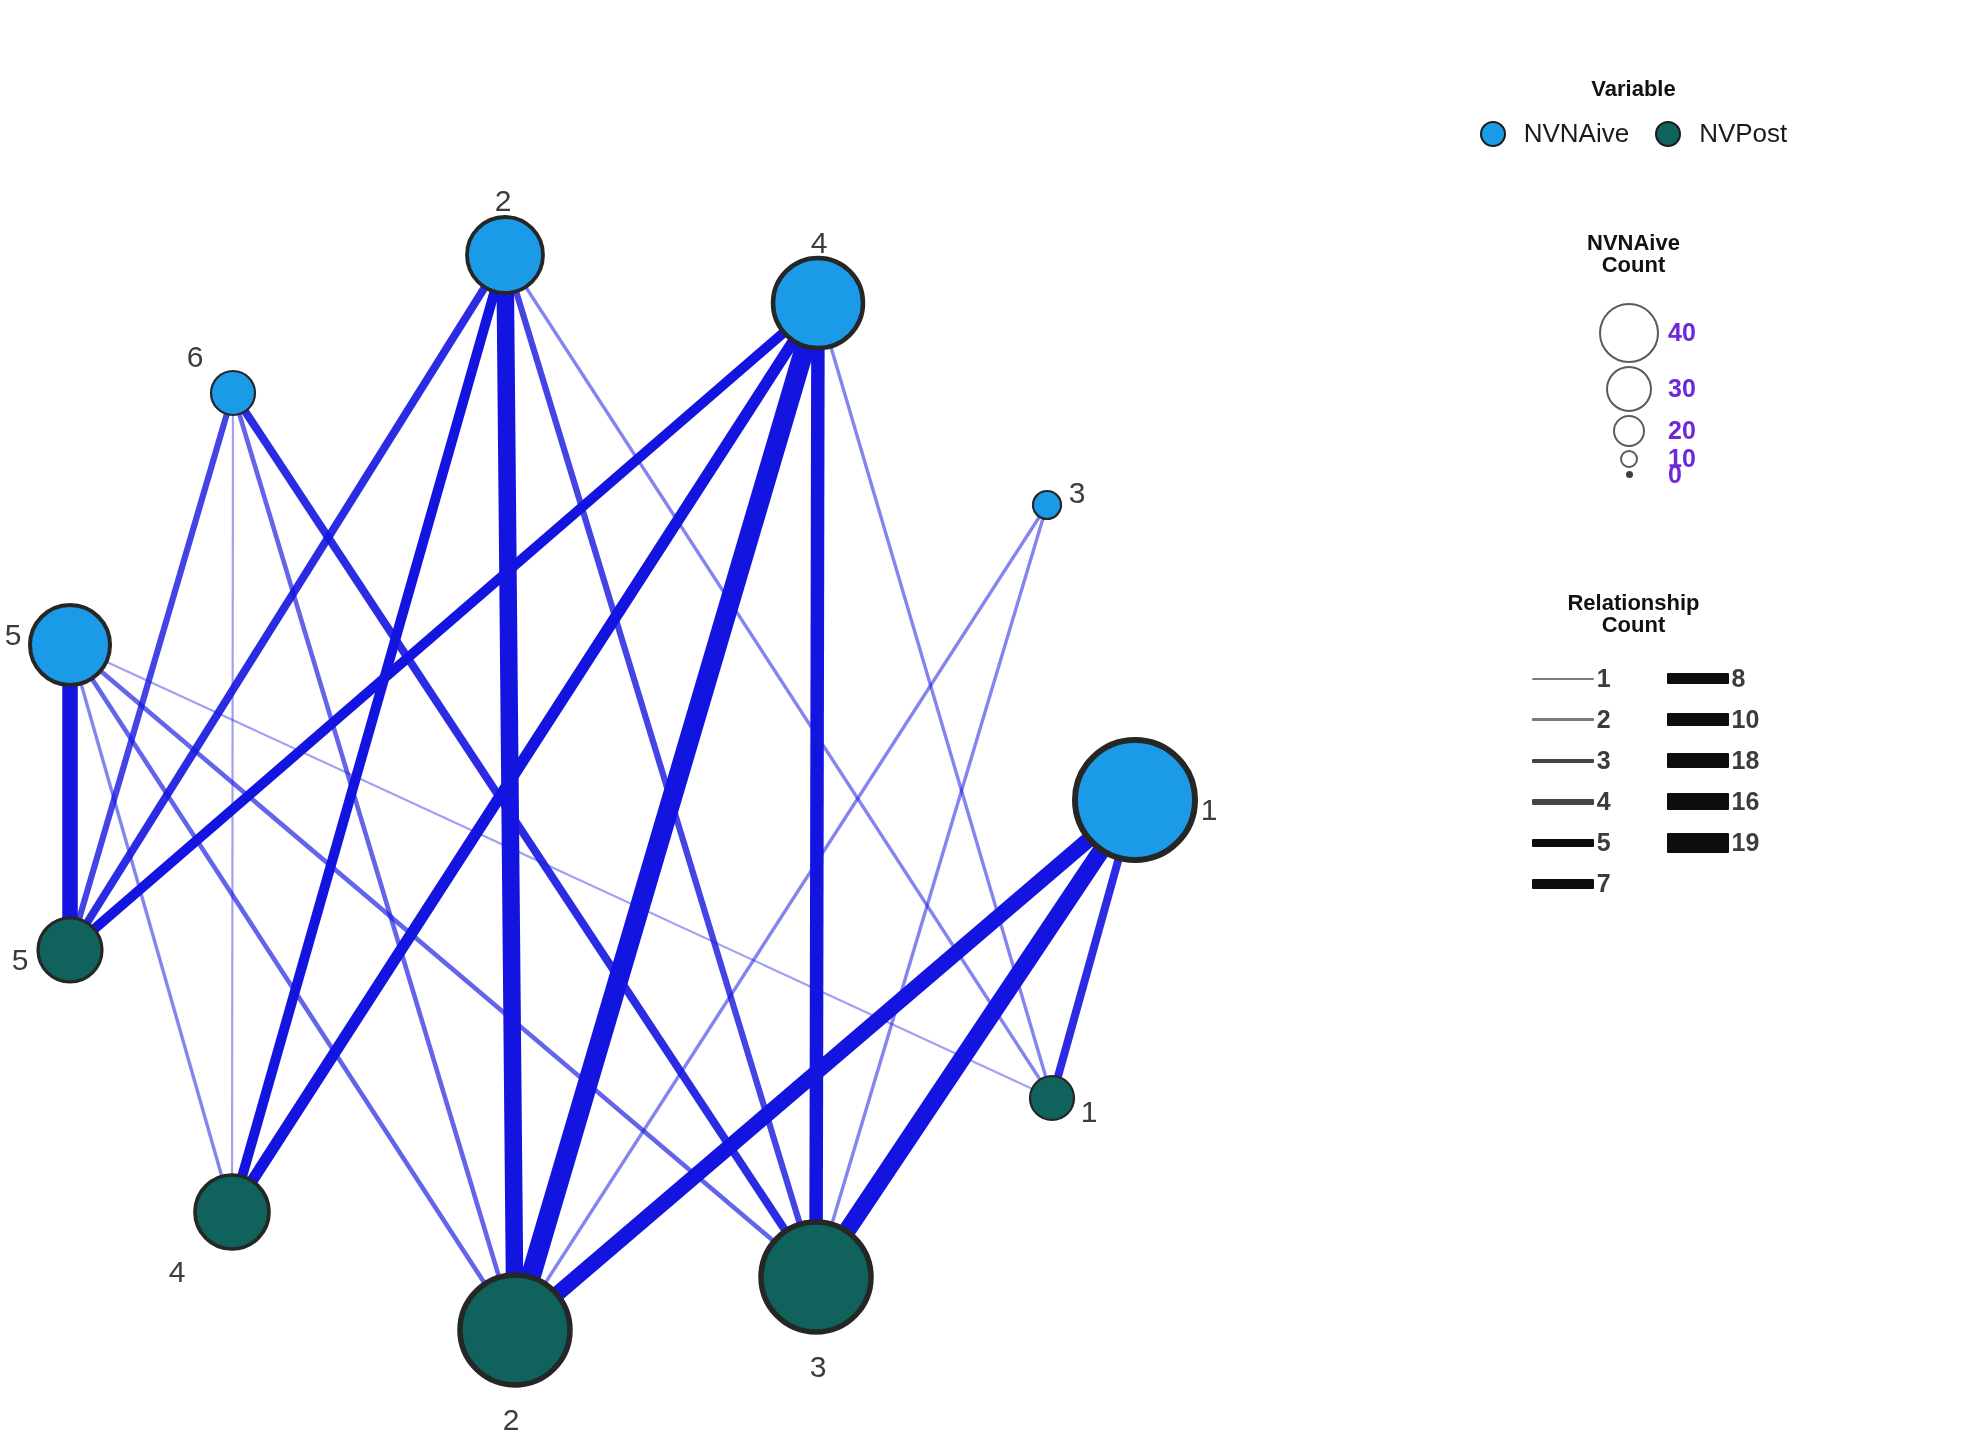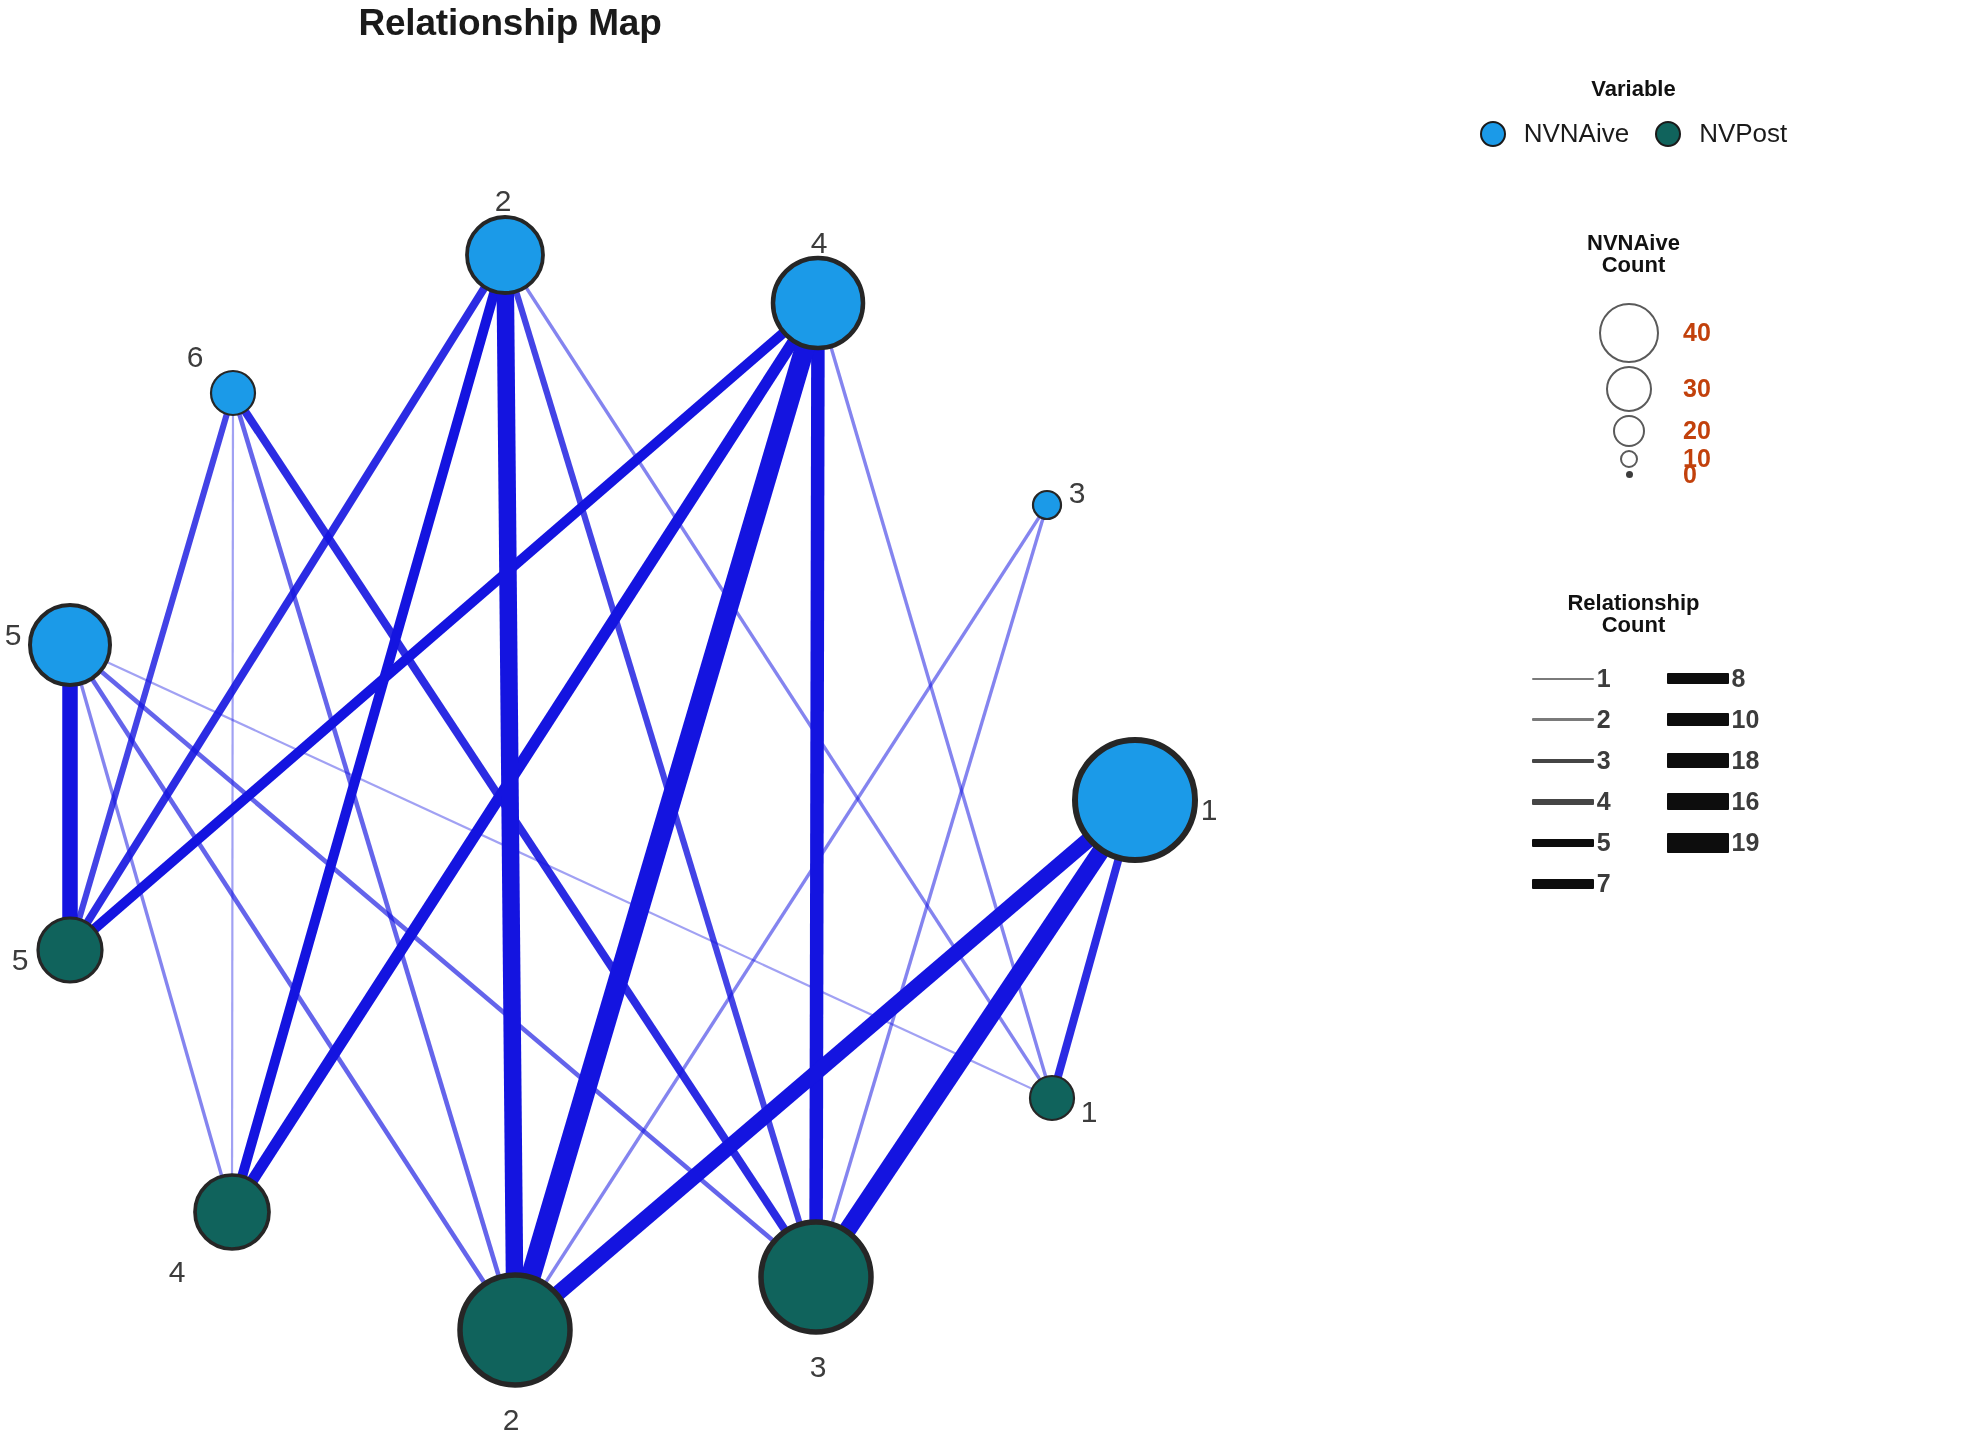--- a/index.html
+++ b/index.html
@@ -91,21 +91,21 @@
     display: flex;
     justify-content: center;
     align-items: center;
   }
   .cat-circle {
     border-radius: 50%;
     border: 2.2px solid #5a5a5a;
     background: transparent;
   }
   .cat-dot { background: #3d3d3d; border: none; }
-  .cat-text { font-size: 25px; color: #c2410c; font-weight: bold; margin-left: 17px; }
+  .cat-text { font-size: 25px; color: #6d28d9; font-weight: bold; margin-left: 2px; }
 
   
   #legend-relationship { top: 592px; }
   #relationship-items {
     margin-top: 32px;
     display: flex;
     justify-content: center;
     gap: 54px;
     padding-left: 22px;
   }
@@ -118,21 +118,20 @@
     justify-content: center;
   }
   .rel-line { width: 62px; border-radius: 1px; background: #555; }
   .rel-text { font-size: 25px; color: #3c3c3c; font-weight: bold; }
 </style>
 </head>
 <body>
 
 <div id="root">
 
-  <div id="chart-title">Relationship Map</div>
 
   <div id="plot-area">
     <svg id="network-svg" viewBox="0 0 1300 1443">
       <g id="edges-layer">
           <line x1="233" y1="393" x2="232" y2="1212" stroke="#1414E0" stroke-width="2.2" stroke-opacity="0.4" stroke-linecap="butt"></line>
           <line x1="70" y1="645" x2="1052" y2="1098" stroke="#1414E0" stroke-width="2.2" stroke-opacity="0.4" stroke-linecap="butt"></line>
           <line x1="505" y1="255" x2="1052" y2="1098" stroke="#1414E0" stroke-width="3.4" stroke-opacity="0.52" stroke-linecap="butt"></line>
           <line x1="818" y1="303" x2="1052" y2="1098" stroke="#1414E0" stroke-width="3.4" stroke-opacity="0.52" stroke-linecap="butt"></line>
           <line x1="1047" y1="505" x2="515" y2="1330" stroke="#1414E0" stroke-width="3.4" stroke-opacity="0.52" stroke-linecap="butt"></line>
           <line x1="1047" y1="505" x2="816" y2="1277" stroke="#1414E0" stroke-width="3.4" stroke-opacity="0.52" stroke-linecap="butt"></line>

